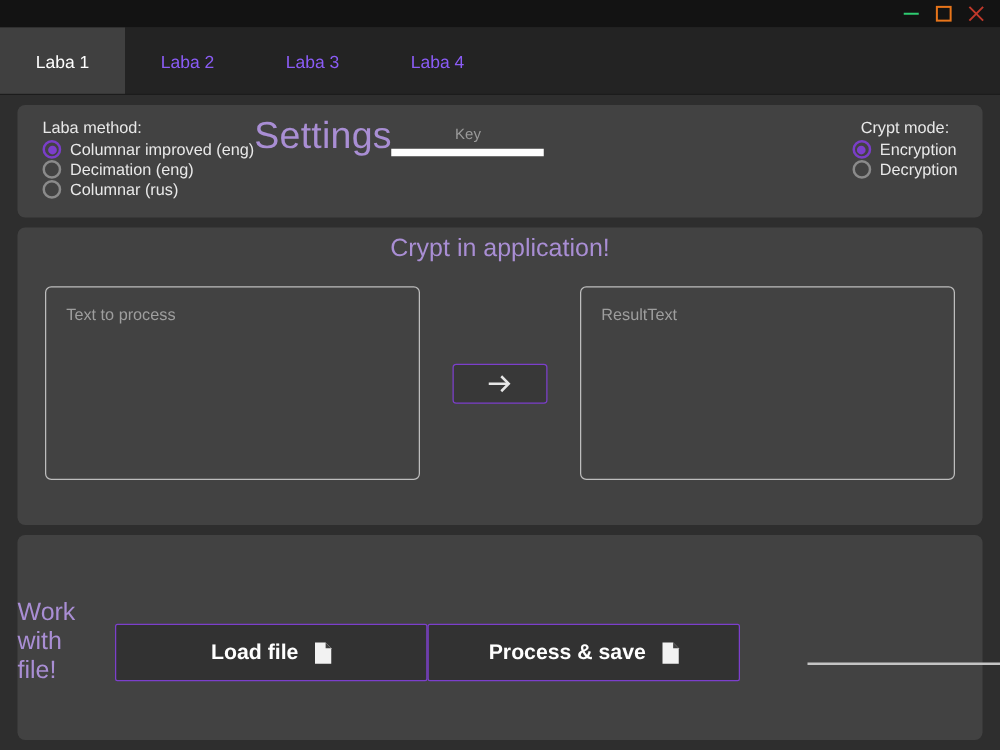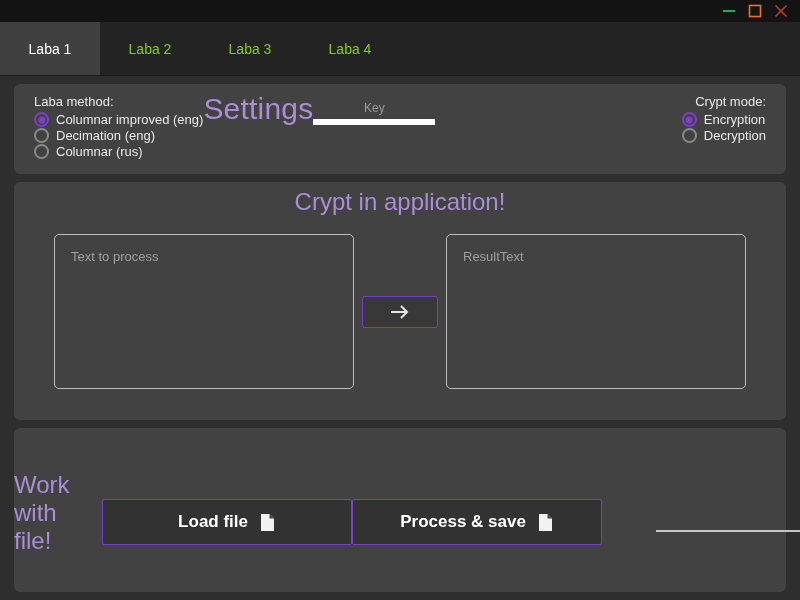--- a/index.html
+++ b/index.html
@@ -39,21 +39,21 @@
     display: flex;
     align-items: stretch;
     border-bottom: 1px solid #1c1c1c;
   }
   .tab {
     width: 100px;
     display: flex;
     align-items: center;
     justify-content: center;
     font-size: 14px;
-    color: #84cc16;
+    color: #8b5cf6;
     cursor: pointer;
     user-select: none;
   }
   .tab.active {
     background: #404040;
     color: #ffffff;
   }
 
   
   .page {
@@ -111,21 +111,21 @@
     width: 7px;
     height: 7px;
     border-radius: 50%;
     background: #7c3fcc;
   }
   .radio-label {
     font-size: 13px;
     color: #e8e8e8;
     white-space: nowrap;
   }
-  .mode-col { text-align: right; }
+  .mode-col { text-align: center; }
 
   .settings-center {
     flex: 1;
     display: flex;
     flex-direction: row;
     align-items: flex-start;
     margin-top: -2px;
   }
   .settings-title {
     font-size: 30px;
@@ -154,30 +154,30 @@
 
   
   .panel-crypt {
     height: 238px;
     display: flex;
     flex-direction: column;
     align-items: center;
     padding-top: 6px;
   }
   .section-title {
-    font-size: 24px;
+    font-size: 20px;
     color: #a98ed4;
     font-weight: normal;
   }
   .crypt-row {
     display: flex;
     align-items: center;
     justify-content: space-between;
     width: 100%;
-    padding: 0 40px;
+    padding: 0 22px;
     margin-top: 18px;
   }
   .textbox {
     width: 300px;
     height: 155px;
     background: transparent;
     border: 1px solid #bdbdbd;
     border-radius: 5px;
     padding: 14px 16px;
     color: #ffffff;

